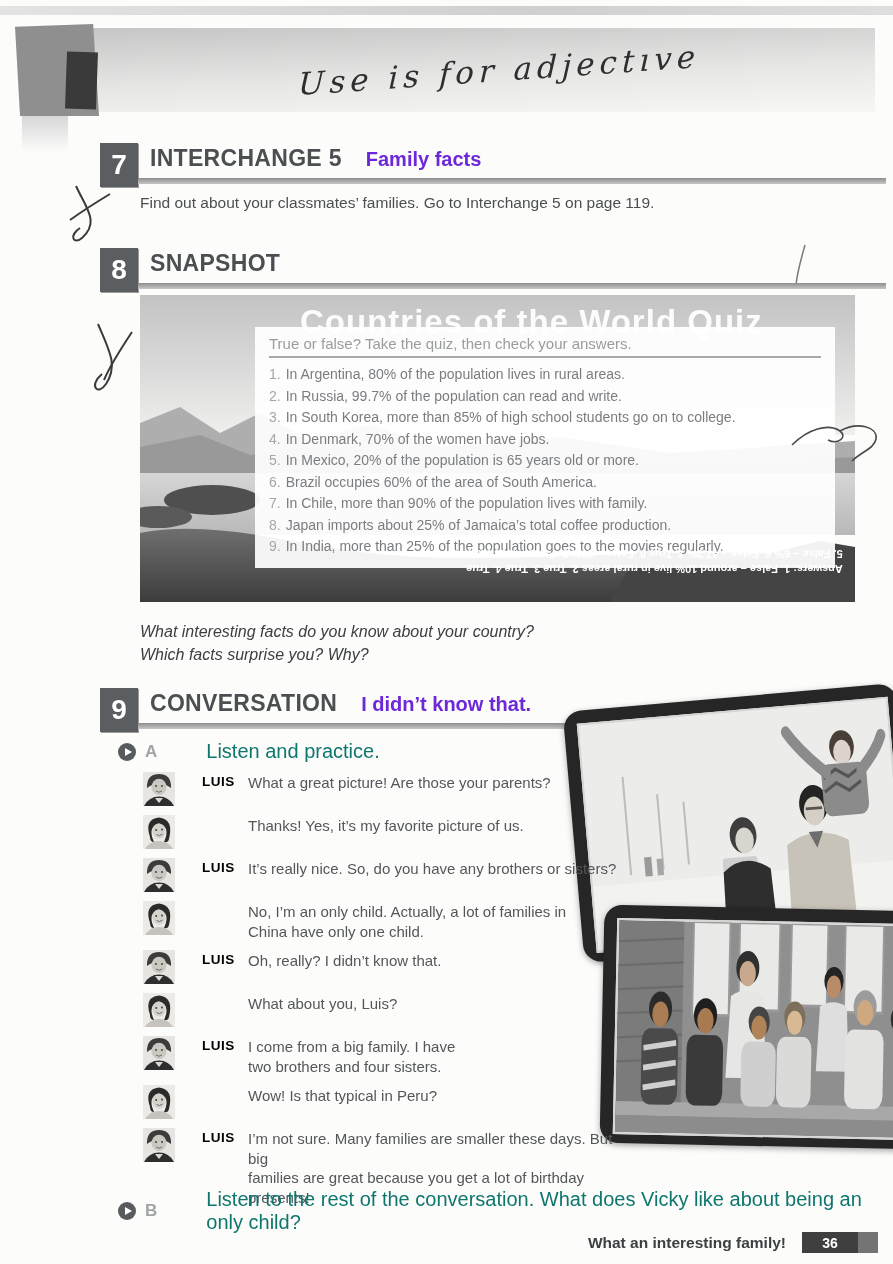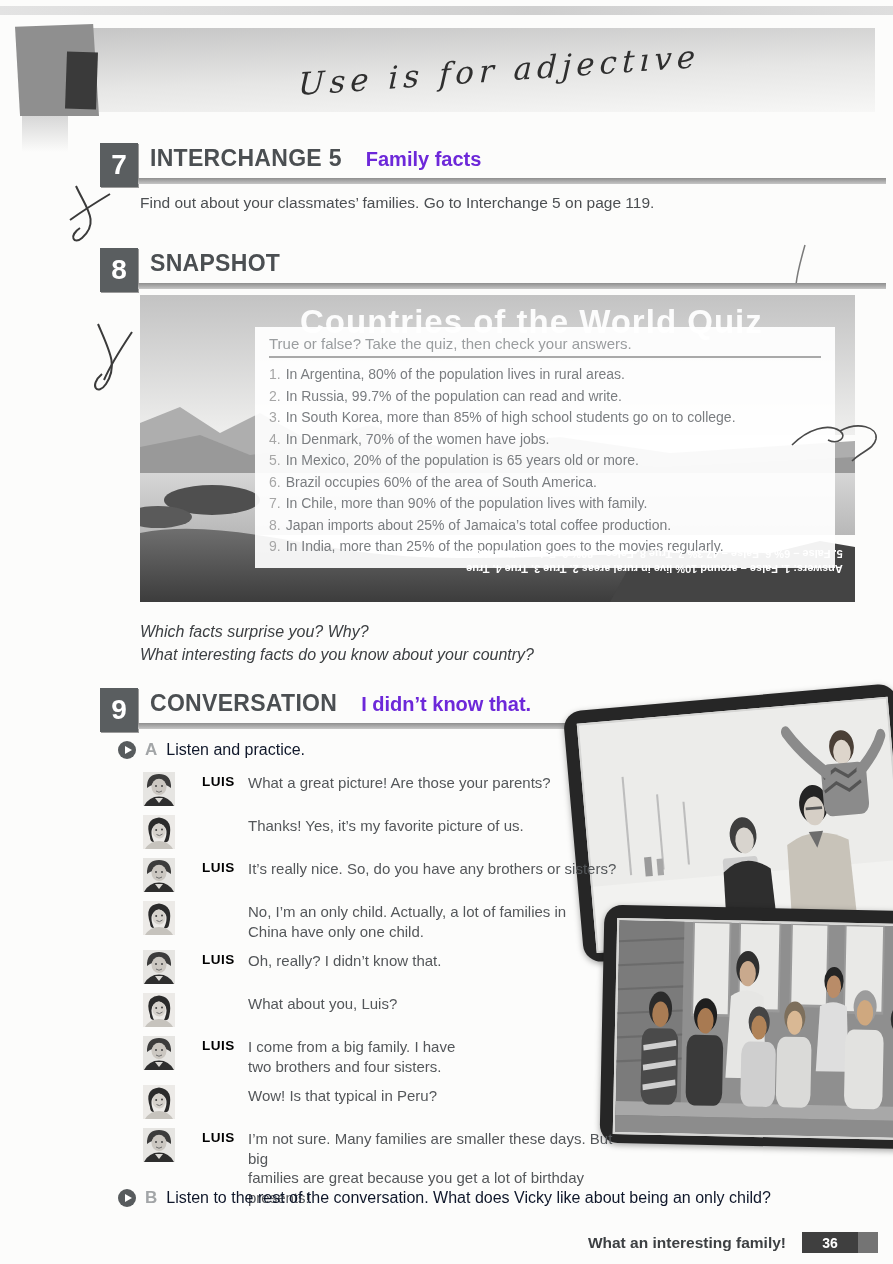--- a/index.html
+++ b/index.html
@@ -43,21 +43,21 @@
   .answers{position:absolute;right:12px;top:252px;transform:rotate(180deg);
            color:#ffffff;font-size:11px;font-weight:bold;line-height:14.5px;text-align:left;white-space:nowrap;}
   .discussion{position:absolute;left:140px;top:620px;font-style:italic;font-size:16px;
               color:#3d4043;line-height:23px;}
   
   .ab-row{position:absolute;left:118px;display:flex;align-items:center;gap:9px;z-index:3;}
   .play{width:18px;height:18px;border-radius:50%;background:#575b5d;position:relative;flex:0 0 auto;}
   .play::after{content:"";position:absolute;left:7px;top:5px;border-left:7px solid #fff;
                border-top:4px solid transparent;border-bottom:4px solid transparent;}
   .ab-letter{font-size:17px;font-weight:bold;color:#a2a5a7;}
-  .ab-text{font-size:16px;color:#0f172a;}
+  .ab-text{font-size:20px;color:#0f766e;margin-left:40px;}
   .dialogue{position:absolute;left:143px;top:772px;width:492px;z-index:3;}
   .drow{display:flex;align-items:flex-start;margin-bottom:9px;}
   .avatar{width:32px;height:34px;flex:0 0 auto;margin-right:27px;}
   .dname{width:46px;flex:0 0 auto;font-size:13.5px;font-weight:bold;color:#000000;
          letter-spacing:.5px;padding-top:2px;}
   .dtext{flex:1;font-size:15px;color:#54575a;line-height:19.5px;white-space:pre-line;padding-top:1px;}
   
   .tablet{position:absolute;background:#262626;border-radius:18px;padding:13px;box-sizing:border-box;
           z-index:2;box-shadow:0 2px 6px rgba(0,0,0,.35);}
   .tablet .screen{width:100%;height:100%;border:2px solid #d6d6d4;overflow:hidden;background:#eee;}
@@ -178,22 +178,22 @@
       <div class="quiz-item"><span class="qnum">8.</span><span>Japan imports about 25% of Jamaica’s total coffee production.</span></div>
       <div class="quiz-item"><span class="qnum">9.</span><span>In India, more than 25% of the population goes to the movies regularly.</span></div>
     </div>
     <div class="answers">
       <div>Answers: 1. False – around 10% live in rural areas 2. True 3. True 4. True</div>
       <div>5. False – 6% 6. False – 47.3% 7. True 8. False – 80% 9. False – less than 4%</div>
     </div>
   </div>
 
   <div class="discussion">
+    <div>What interesting facts do you know about your country?</div>
     <div>Which facts surprise you? Why?</div>
-    <div>What interesting facts do you know about your country?</div>
   </div>
 
   <div class="sec" style="top:688px">
     <div class="numbox">9</div>
     <div class="rule"></div>
     <div class="titlerow">
       <span class="title">CONVERSATION</span><span class="subtitle">I didn’t know that.</span>
     </div>
   </div>
 

